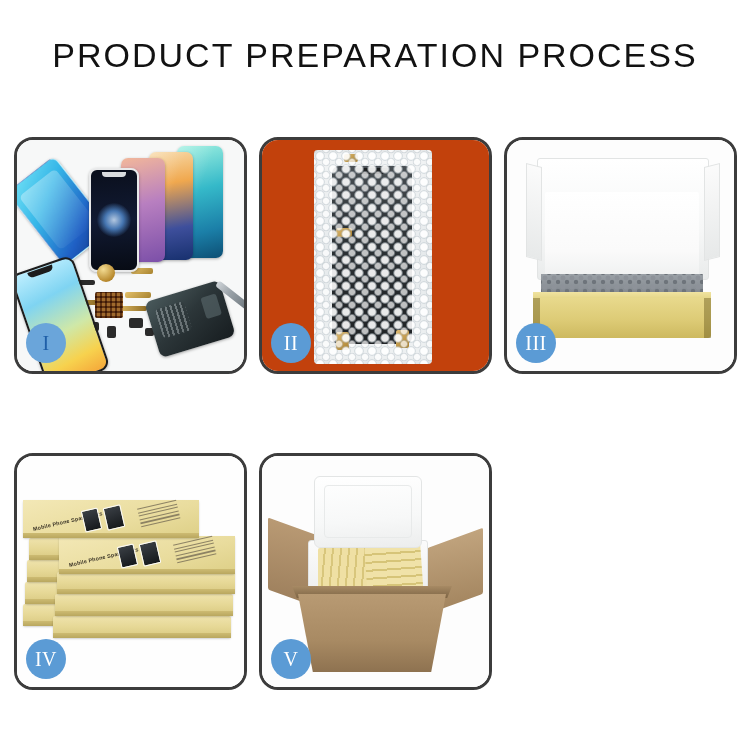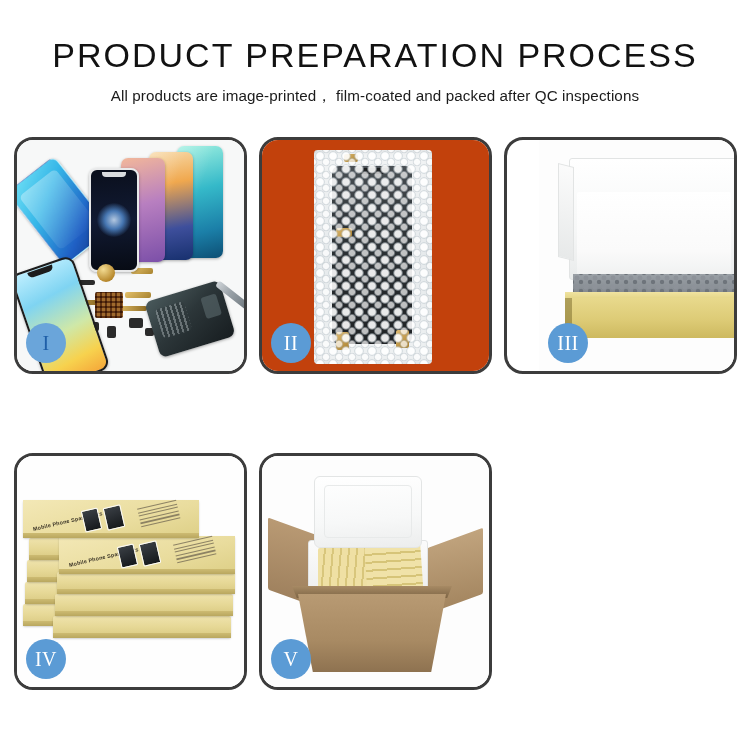--- a/index.html
+++ b/index.html
@@ -166,21 +166,21 @@
     background:linear-gradient(178deg,#3c4247 0%,#22282c 30%,#14181b 70%,#0d1013 100%);
     border-radius:7px;z-index:2;opacity:.92;
   }
   .inner-screen::after{
     content:"";position:absolute;left:24px;top:2px;width:32px;height:6px;
     background:#0a0c0e;border-radius:0 0 5px 5px;
   }
   .tape{position:absolute;background:linear-gradient(140deg,#e0bb72,#a9802f);border-radius:2px;z-index:4;}
 
   
-  .p3 .stage{background:#fdfdfd;margin-left:32px;}
+  .p3 .stage{background:#fdfdfd;}
   .box3-lid{
     position:absolute;left:30px;top:18px;width:170px;height:120px;
     background:linear-gradient(180deg,#ffffff 0%,#f6f7f7 60%,#e9ebeb 100%);
     border:1px solid #e2e4e4;border-radius:3px;
   }
   .box3-lid::before{
     content:"";position:absolute;left:-12px;top:6px;width:14px;height:92px;
     background:linear-gradient(180deg,#fbfbfb,#e7e9e9);border:1px solid #e2e4e4;
     transform:skewY(14deg);
   }
@@ -328,21 +328,20 @@
     background:#a98a5e;opacity:.75;transform:skewY(9deg);
   }
 </style>
 </head>
 <body>
 
 <div class="page">
 
   <div class="header">
     <div class="title">PRODUCT PREPARATION PROCESS</div>
-    <div class="subtitle">All products are image-printed， film-coated and packed after QC inspections</div>
   </div>
 
   <div class="grid">
 
     <div class="panel p1">
       <div class="stage">
         <div class="ph film"></div>
         <div class="ph glass"></div>
         <div class="ph pa"></div>
         <div class="ph pb"></div>

